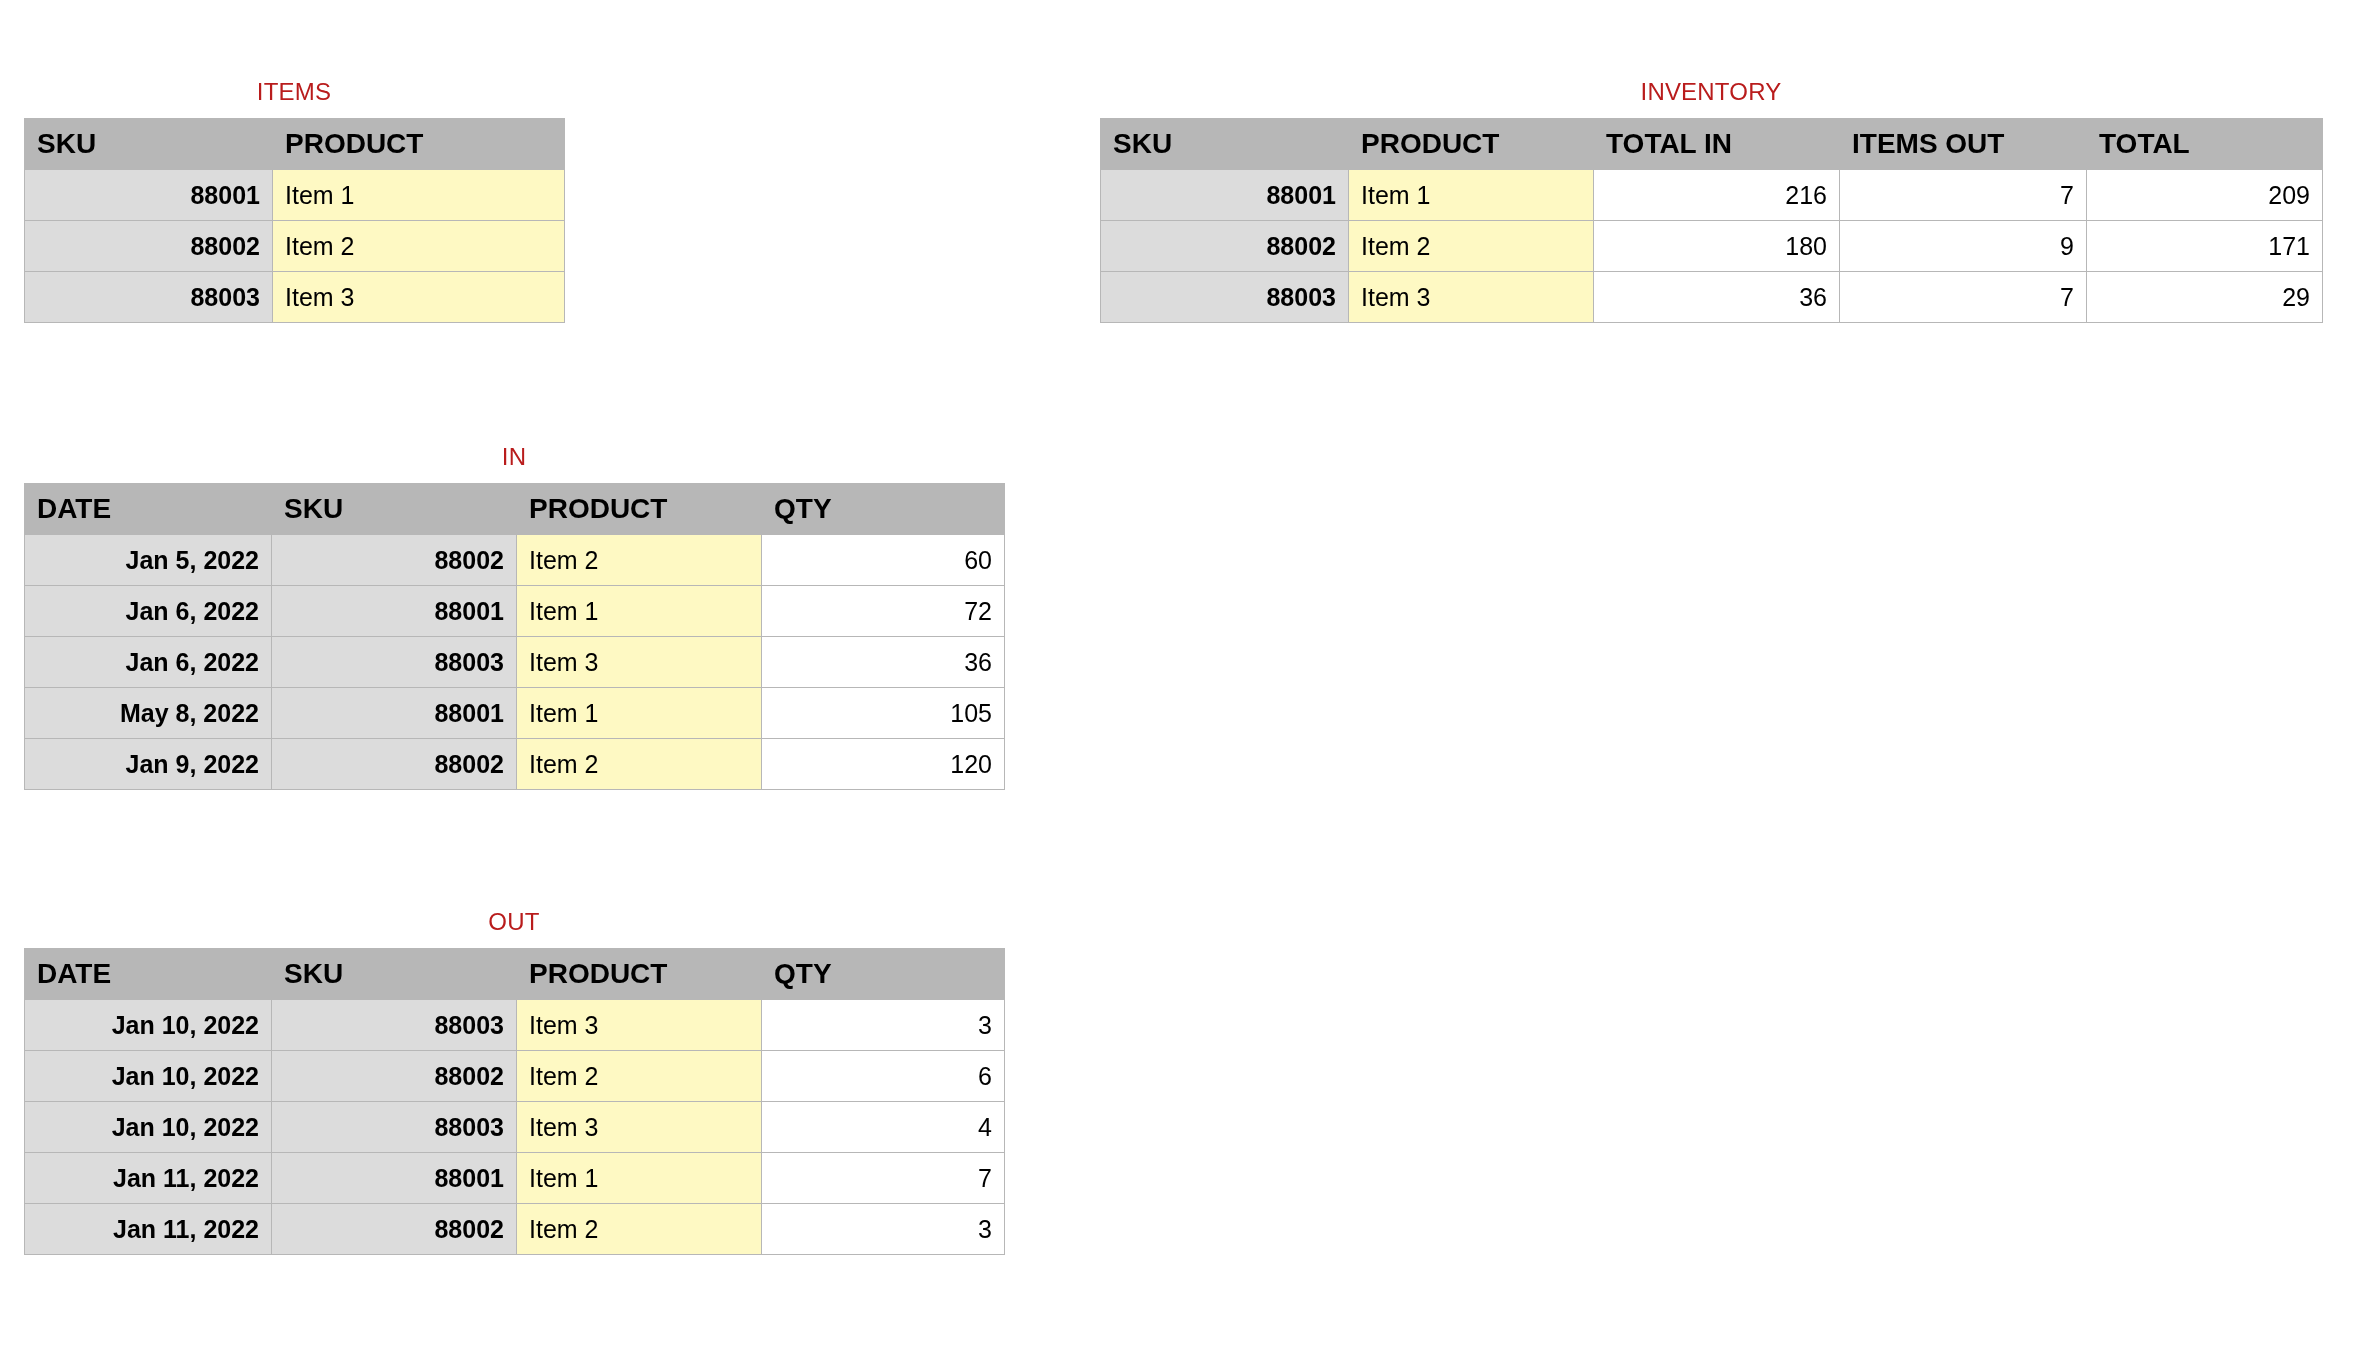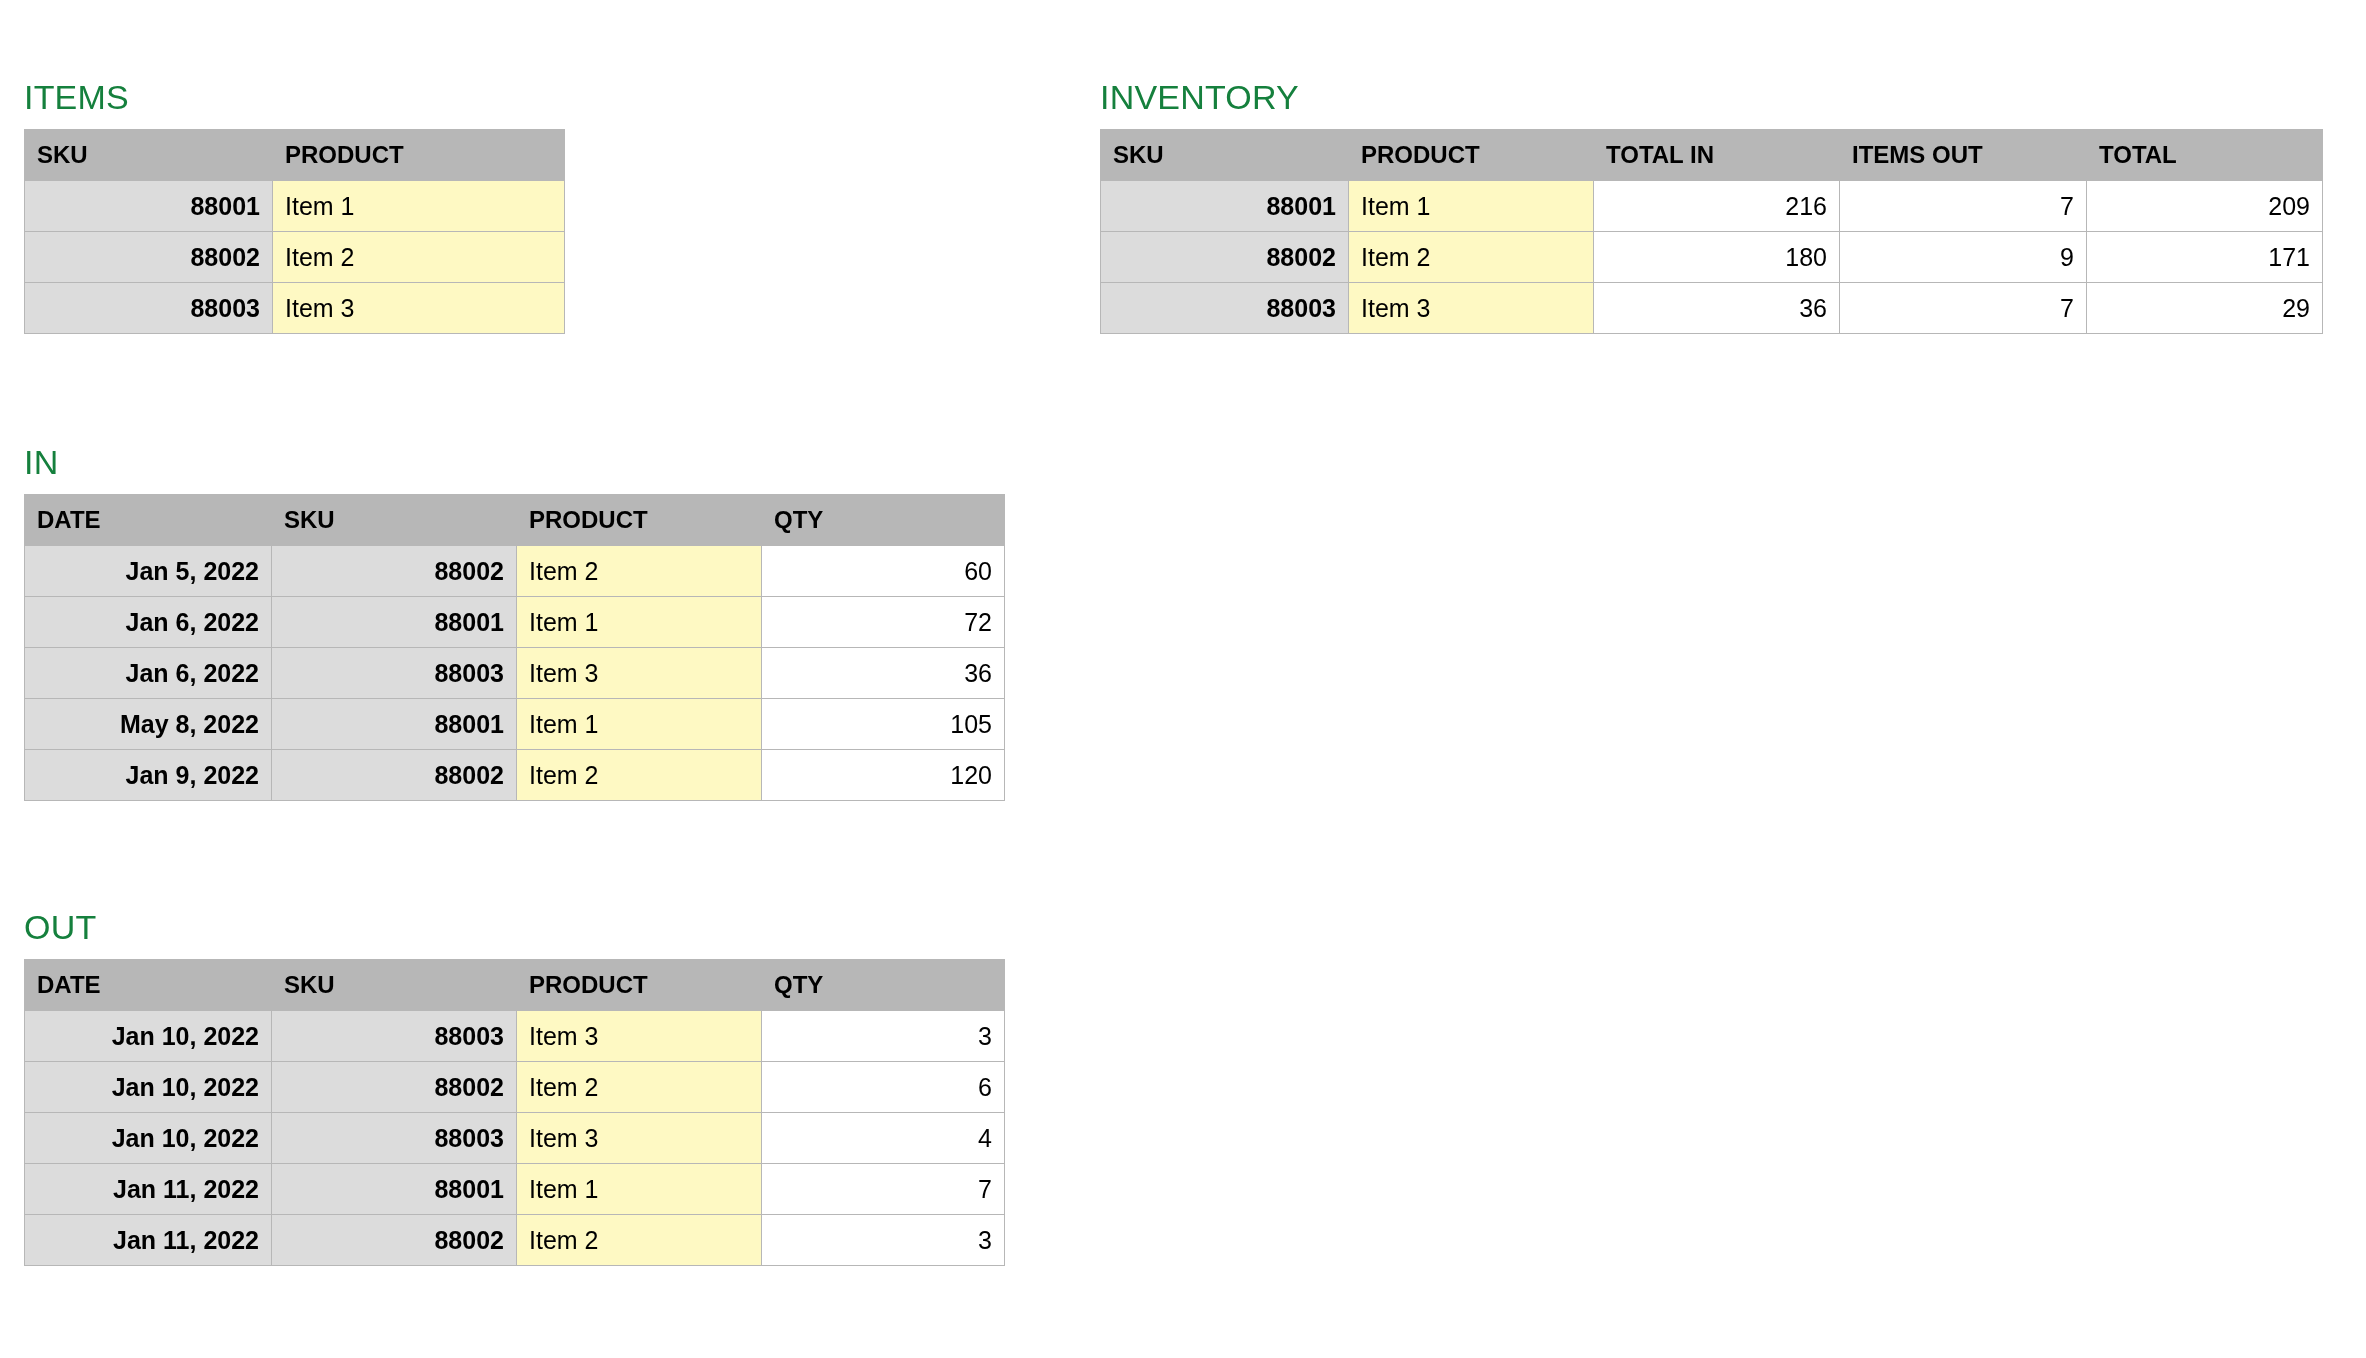--- a/index.html
+++ b/index.html
@@ -19,23 +19,24 @@
   .sheet {
     position: absolute;
     top: 0; left: 0;
     width: 2366px;
     height: 1358px;
   }
   .block {
     position: absolute;
   }
   .block-title {
-    font-size: 34px;
+    font-size: 24px;
     font-weight: 400;
-    color: #15803d;
+    color: #b91c1c;
+    text-align: center;
     margin: 0 0 12px 0;
     letter-spacing: 0.2px;
   }
   table.grid {
     border-collapse: collapse;
     table-layout: fixed;
     border: 1px solid #b7b7b7;
   }
   table.grid th,
   table.grid td {
@@ -44,21 +45,21 @@
     padding: 0 12px;
     font-size: 25px;
     line-height: 50px;
     white-space: nowrap;
     overflow: hidden;
   }
   table.grid th {
     background: #b7b7b7;
     font-weight: bold;
     text-align: left;
-    font-size: 24px;
+    font-size: 28px;
   }
   td.key {
     background: #dcdcdc;
     font-weight: bold;
     text-align: right;
   }
   td.txt {
     background: #fef9c3;
     text-align: left;
   }

